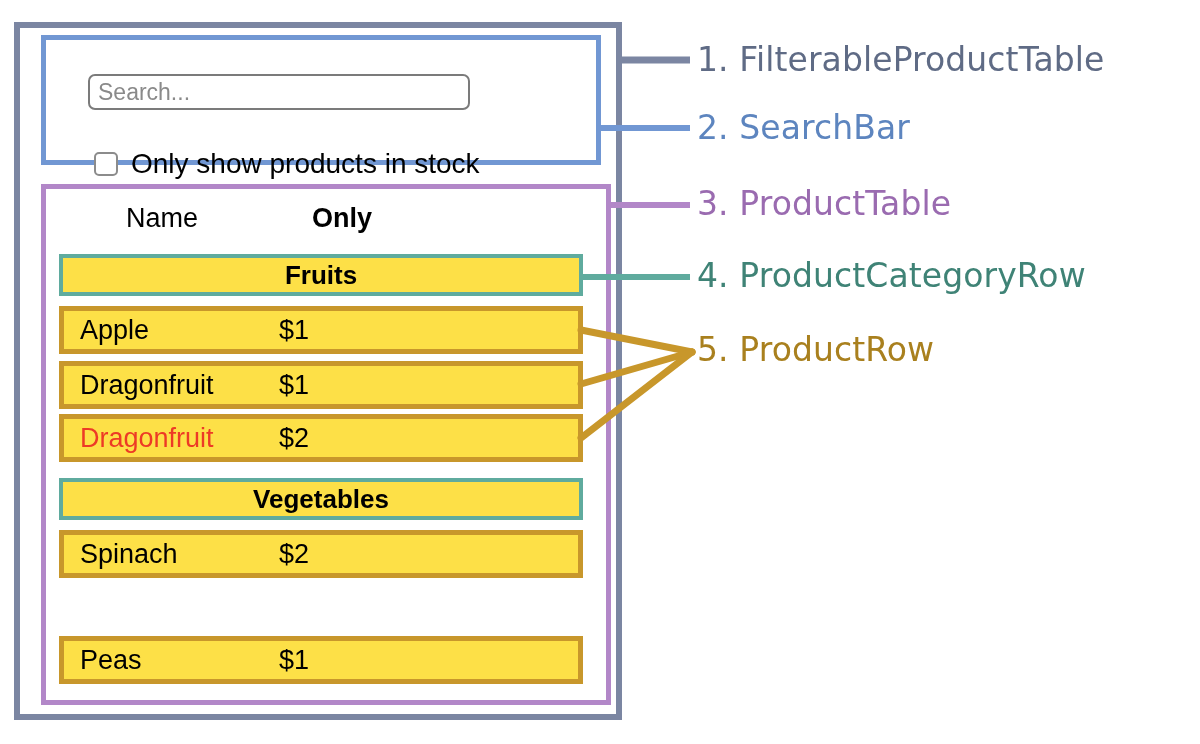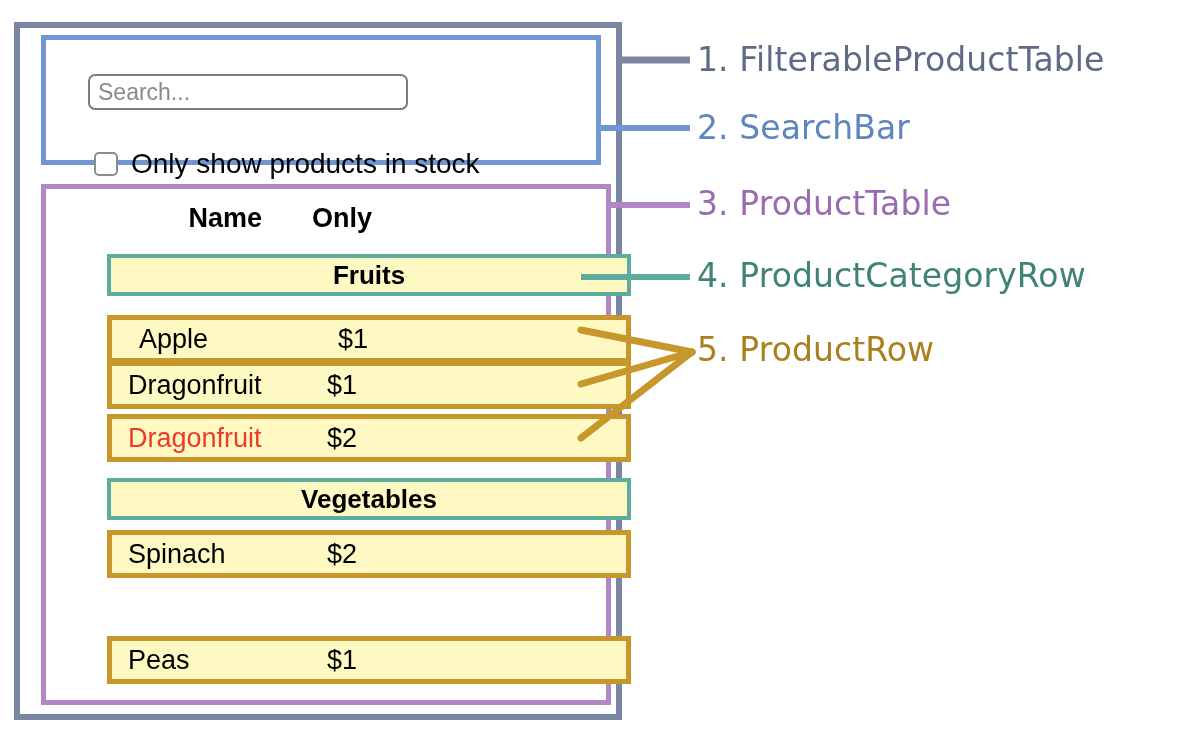--- a/index.html
+++ b/index.html
@@ -45,21 +45,21 @@
     width: 570px;
     height: 521px;
     border: 5px solid #b287c8;
   }
 
   
   #search-input {
     position: absolute;
     left: 88px;
     top: 74px;
-    width: 320px;
+    width: 382px;
     height: 36px;
     box-sizing: border-box;
     border: 2px solid #7b7b7b;
     border-radius: 7px;
     background: #ffffff;
     font-family: "Liberation Sans", sans-serif;
     font-size: 23px;
     color: #111111;
     padding: 0 8px;
     outline: none;
@@ -100,41 +100,40 @@
     position: absolute;
     left: 62px;
     top: 198px;
     width: 521px;
     height: 40px;
     display: flex;
     align-items: center;
   }
   #table-header .th-name {
     width: 200px;
-    text-align: right;
-    font-size: 27px;
-    font-weight: bold;
+    text-align: center;
+    font-size: 27px;
+    font-weight: normal;
     color: #000000;
   }
   #table-header .th-price {
     width: 160px;
     text-align: center;
     font-size: 27px;
     font-weight: bold;
     color: #000000;
   }
 
   
   .row {
     position: absolute;
     left: 59px;
     width: 524px;
     box-sizing: border-box;
-    background: #fef9c3;
-    margin-left: 48px;
+    background: #fde047;
   }
   .category-row {
     height: 42px;
     border: 4px solid #5fab9e;
     display: flex;
     align-items: center;
     justify-content: center;
   }
   .category-row .cat-label {
     font-size: 26px;
@@ -208,21 +207,21 @@
 
   <div id="table-header">
     <span class="th-name">Name</span>
     <span class="th-price">Only</span>
   </div>
 
   <div class="row category-row" style="top:254px;">
     <span class="cat-label">Fruits</span>
   </div>
 
-  <div class="row product-row" style="top:315px;padding-left:11px;">
+  <div class="row product-row" style="top:306px;">
     <span class="cell-name">Apple</span>
     <span class="cell-price">$1</span>
   </div>
 
   <div class="row product-row" style="top:361px;">
     <span class="cell-name">Dragonfruit</span>
     <span class="cell-price">$1</span>
   </div>
 
   <div class="row product-row out-of-stock" style="top:414px;">

